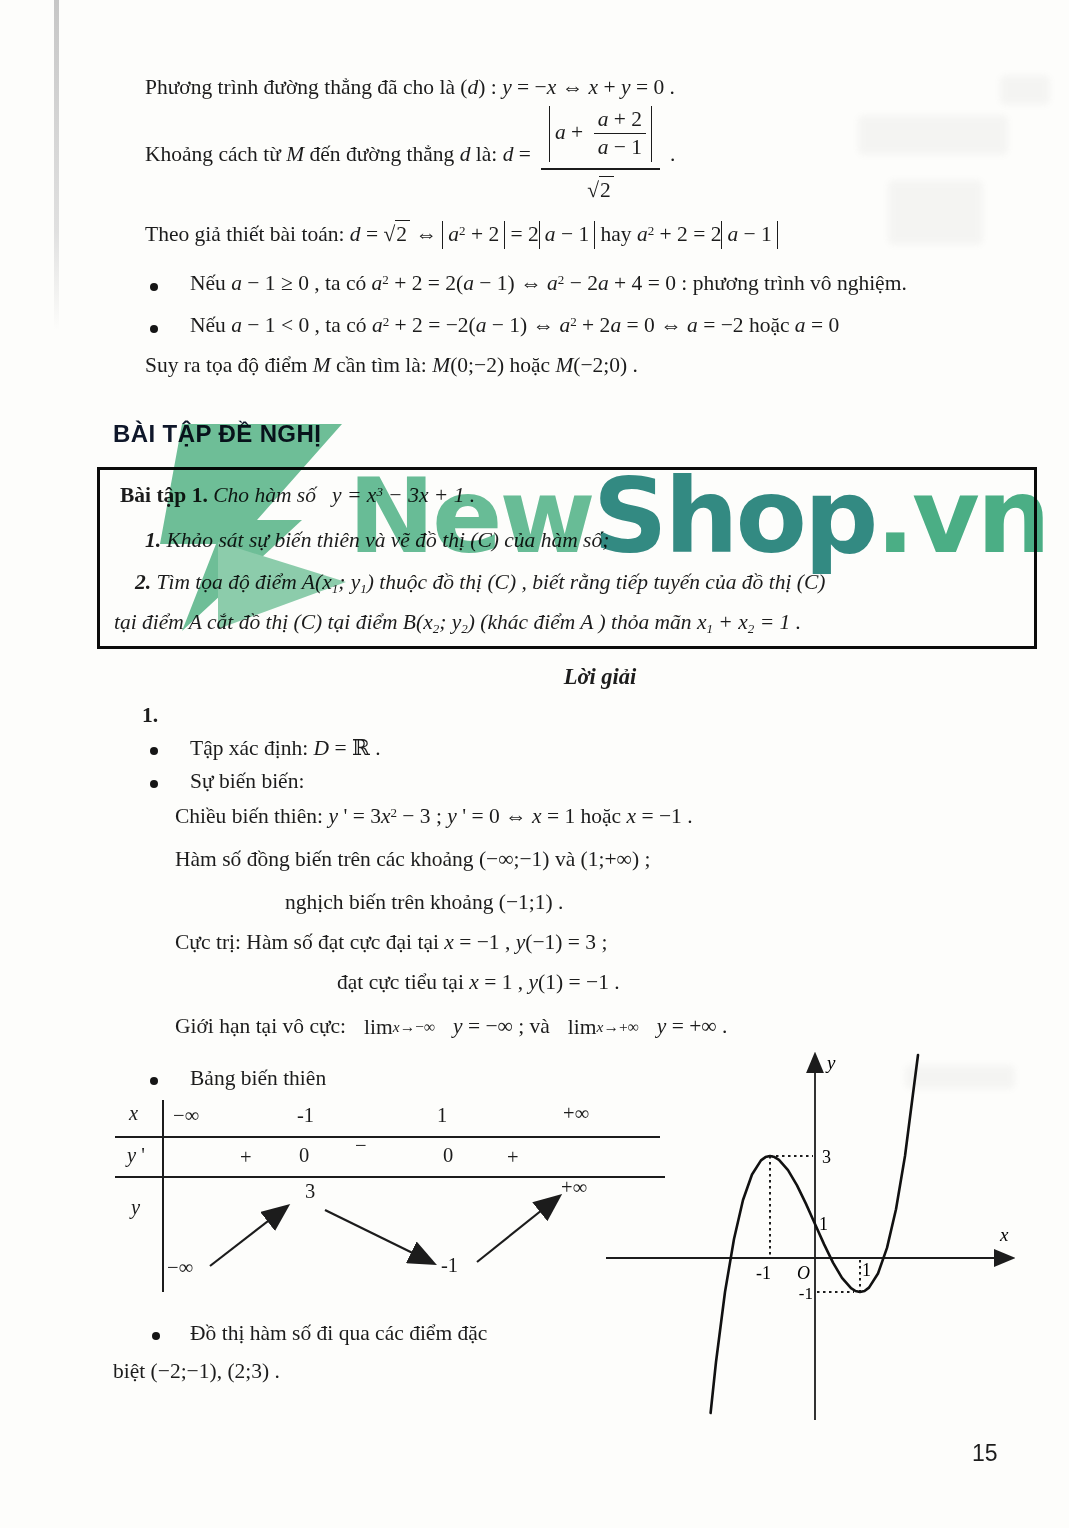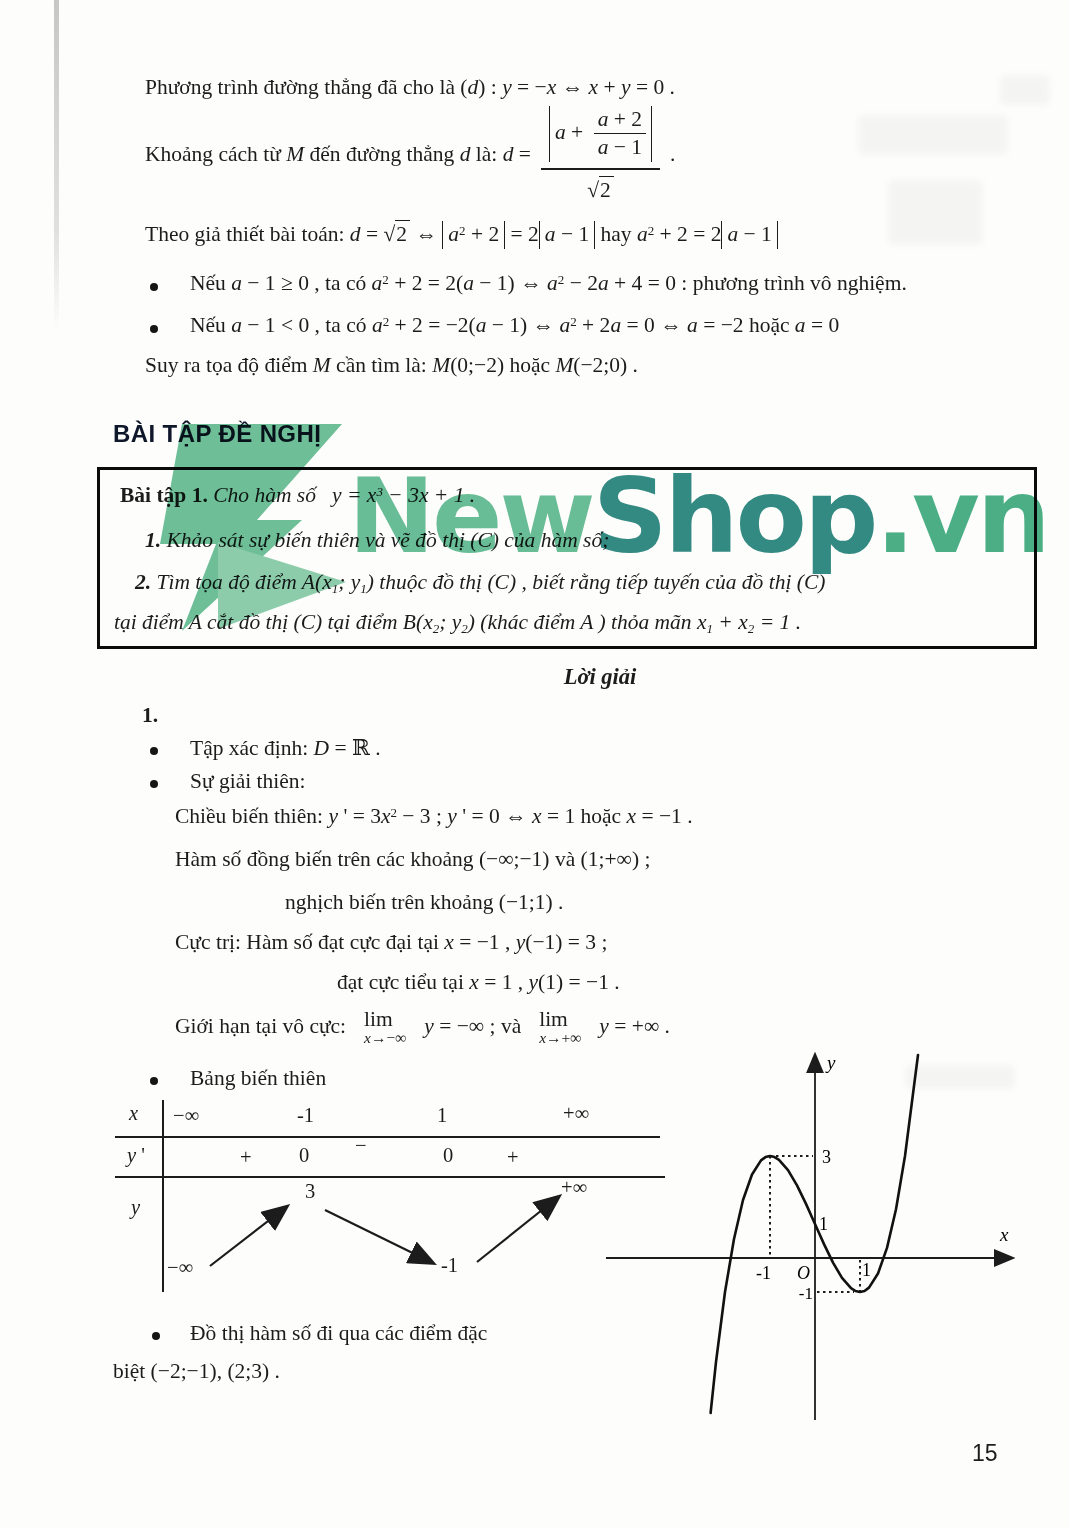--- a/index.html
+++ b/index.html
@@ -21,21 +21,21 @@
        padding:0 5px;line-height:1.1}
   .abs.tall{padding-top:2px;padding-bottom:2px}
   .sqrt{white-space:nowrap}
   .sqrt .rad,.rad{border-top:1.8px solid #1c1c1c;padding:1px 3px 0 1px}
   .vfrac{display:inline-flex;flex-direction:column;align-items:center;margin:0 4px;vertical-align:middle}
   .vfrac>.vnum{padding:2px 8px 6px}
   .vfrac>.vden{border-top:2px solid #1c1c1c;align-self:stretch;text-align:center;padding-top:5px}
   .vfrac2{display:inline-flex;flex-direction:column;align-items:center;vertical-align:middle;margin-left:5px}
   .vfrac2>.vnum2{border-bottom:1.8px solid #1c1c1c;padding:0 4px 2px}
   .vfrac2>.vden2{padding-top:2px}
-  .lim{display:inline-flex;flex-direction:column;line-height:1.05;vertical-align:-16px}
+  .lim{display:inline-flex;flex-direction:row;align-items:center;line-height:1.05;vertical-align:-16px}
   .lim .limsub{font-size:15.5px}
   .vtable{position:absolute}
   .vtable .tl{position:absolute;font-size:20.5px;white-space:nowrap}
   .vtable .rule{position:absolute;background:#1c1c1c}
   .graph{position:absolute}
   .wmark{position:absolute;mix-blend-mode:multiply;opacity:.85;pointer-events:none}
   .wmark .wtext{position:absolute;font-family:"DejaVu Sans","Liberation Sans",sans-serif;
         font-weight:bold;font-size:104px;line-height:1;letter-spacing:-3px;white-space:nowrap}
   .pagenum{position:absolute;font-family:"Liberation Sans","DejaVu Sans",sans-serif;font-size:23px}
   .blob{position:absolute;background:#8d8d8d;opacity:.07;filter:blur(3px);border-radius:6px}
@@ -92,21 +92,21 @@
   </div>
 
   <div class="solution-title" style="left:130px;top:664px;width:940px">Lời giải</div>
 
   <div class="line" style="left:142px;top:700px;font-weight:bold">1.</div>
 
   <span class="bullet" style="left:150px;top:747px"></span>
   <div class="line" style="left:190px;top:733px">Tập xác định: <i>D</i> = ℝ .</div>
 
   <span class="bullet" style="left:150px;top:780px"></span>
-  <div class="line" style="left:190px;top:766px">Sự giải thiên:</div>
+  <div class="line" style="left:190px;top:766px">Sự biến biến:</div>
 
   <div class="line" style="left:175px;top:801px">Chiều biến thiên: <i>y</i> ' = 3<i>x</i><sup>2</sup> − 3 ; <i>y</i> ' = 0 ⇔ <i>x</i> = 1 hoặc <i>x</i> = −1 .</div>
   <div class="line" style="left:175px;top:844px">Hàm số đồng biến trên các khoảng (−∞;−1) và (1;+∞) ;</div>
   <div class="line" style="left:285px;top:887px">nghịch biến trên khoảng (−1;1) .</div>
   <div class="line" style="left:175px;top:927px">Cực trị: Hàm số đạt cực đại tại <i>x</i> = −1 , <i>y</i>(−1) = 3 ;</div>
   <div class="line" style="left:337px;top:967px">đạt cực tiểu tại <i>x</i> = 1 , <i>y</i>(1) = −1 .</div>
 
   <div class="line flexline" style="left:175px;top:998px;height:58px;gap:18px">
     <span>Giới hạn tại vô cực:</span>
     <span class="lim">

